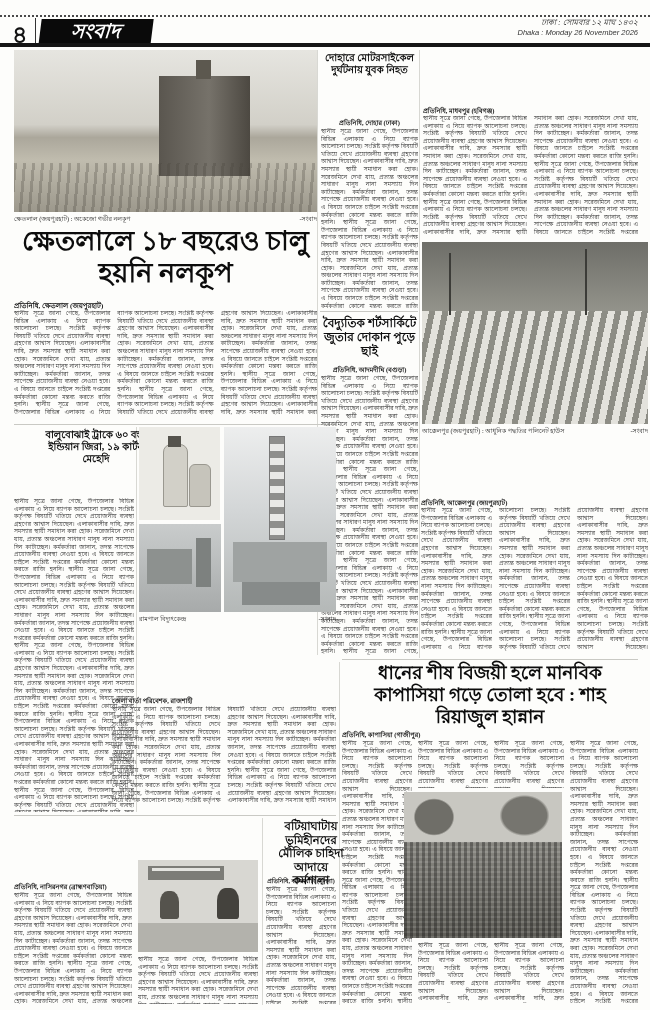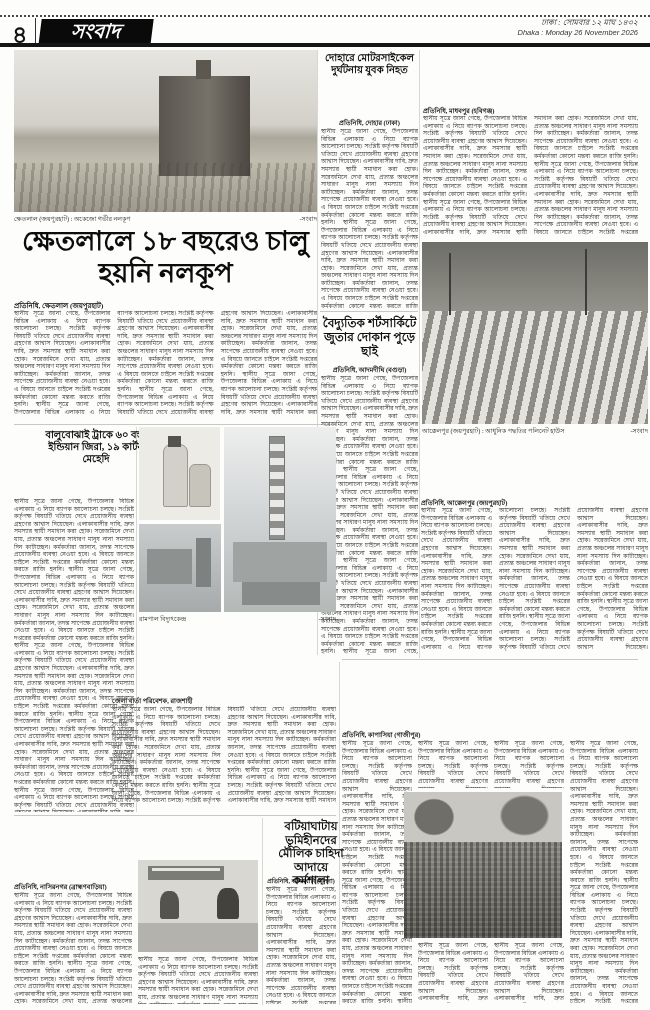--- a/index.html
+++ b/index.html
@@ -109,20 +109,21 @@
     <div class="abs" style="left:70%;top:16%;width:18%;height:56%;background:#7d817f;"></div>
   </div>
   <div class="caption abs" style="left:139px;top:614px;width:197px;">
     <span>রামপাল বিদ্যুৎকেন্দ্র</span>
     <span>-সংবাদ</span>
   </div>
 
   <div class="byline abs" style="left:112px;top:696px;width:130px;font-size:6.5px;">জেলা বার্তা পরিবেশক, রাজশাহী</div>
   <div class="body-txt cols2 abs" style="left:112px;top:706px;width:224px;height:106px;">স্থানীয় সূত্রে জানা গেছে, উপজেলার বিভিন্ন এলাকায় এ নিয়ে ব্যাপক আলোচনা চলছে। সংশ্লিষ্ট কর্তৃপক্ষ বিষয়টি খতিয়ে দেখে প্রয়োজনীয় ব্যবস্থা গ্রহণের আশ্বাস দিয়েছেন। এলাকাবাসীর দাবি, দ্রুত সমস্যার স্থায়ী সমাধান করা হোক। সরেজমিনে দেখা যায়, প্রত্যন্ত অঞ্চলের সাধারণ মানুষ নানা সমস্যায় দিন কাটাচ্ছেন। কর্মকর্তারা জানান, তদন্ত সাপেক্ষে প্রয়োজনীয় ব্যবস্থা নেওয়া হবে। এ বিষয়ে জানতে চাইলে সংশ্লিষ্ট দপ্তরের কর্মকর্তারা কোনো মন্তব্য করতে রাজি হননি। স্থানীয় সূত্রে জানা গেছে, উপজেলার বিভিন্ন এলাকায় এ নিয়ে ব্যাপক আলোচনা চলছে। সংশ্লিষ্ট কর্তৃপক্ষ বিষয়টি খতিয়ে দেখে প্রয়োজনীয় ব্যবস্থা গ্রহণের আশ্বাস দিয়েছেন। এলাকাবাসীর দাবি, দ্রুত সমস্যার স্থায়ী সমাধান করা হোক। সরেজমিনে দেখা যায়, প্রত্যন্ত অঞ্চলের সাধারণ মানুষ নানা সমস্যায় দিন কাটাচ্ছেন। কর্মকর্তারা জানান, তদন্ত সাপেক্ষে প্রয়োজনীয় ব্যবস্থা নেওয়া হবে। এ বিষয়ে জানতে চাইলে সংশ্লিষ্ট দপ্তরের কর্মকর্তারা কোনো মন্তব্য করতে রাজি হননি। স্থানীয় সূত্রে জানা গেছে, উপজেলার বিভিন্ন এলাকায় এ নিয়ে ব্যাপক আলোচনা চলছে। সংশ্লিষ্ট কর্তৃপক্ষ বিষয়টি খতিয়ে দেখে প্রয়োজনীয় ব্যবস্থা গ্রহণের আশ্বাস দিয়েছেন। এলাকাবাসীর দাবি, দ্রুত সমস্যার স্থায়ী সমাধান করা হোক। সরেজমিনে দেখা যায়, প্রত্যন্ত অঞ্চলের সাধারণ মানুষ নানা সমস্যায় দিন কাটাচ্ছেন। কর্মকর্তারা জানান, তদন্ত সাপেক্ষে প্রয়োজনীয় ব্যবস্থা নেওয়া হবে। এ বিষয়ে জানতে চাইলে সংশ্লিষ্ট দপ্তরের কর্মকর্তারা কোনো মন্তব্য করতে রাজি হননি। স্থানীয় সূত্রে জানা গেছে, উপজেলার বিভিন্ন এলাকায় এ নিয়ে ব্যাপক আলোচনা চলছে। সংশ্লিষ্ট কর্তৃপক্ষ বিষয়টি খতিয়ে দেখে প্রয়োজনীয় ব্যবস্থা গ্রহণের আশ্বাস দিয়েছেন। এলাকাবাসীর দাবি, দ্রুত সমস্যার স্থায়ী সমাধান করা হোক। সরেজমিনে দেখা যায়, প্রত্যন্ত অঞ্চলের সাধারণ মানুষ নানা সমস্যায় দিন কাটাচ্ছেন। কর্মকর্তারা জানান, তদন্ত সাপেক্ষে প্রয়োজনীয় ব্যবস্থা নেওয়া হবে। এ বিষয়ে জানতে চাইলে সংশ্লিষ্ট দপ্তরের কর্মকর্তারা কোনো মন্তব্য করতে রাজি হননি। স্থানীয় সূত্রে জানা গেছে, উপজেলার বিভিন্ন এলাকায় এ নিয়ে ব্যাপক আলোচনা চলছে। সংশ্লিষ্ট কর্তৃপক্ষ বিষয়টি খতিয়ে দেখে প্রয়োজনীয় ব্যবস্থা গ্রহণের আশ্বাস দিয়েছেন। এলাকাবাসীর দাবি, দ্রুত সমস্যার স্থায়ী সমাধান করা হোক। সরেজমিনে দেখা যায়, প্রত্যন্ত অঞ্চলের সাধারণ মানুষ নানা সমস্যায় দিন কাটাচ্ছেন। কর্মকর্তারা জানান, তদন্ত সাপেক্ষে প্রয়োজনীয় ব্যবস্থা নেওয়া হবে। এ বিষয়ে জানতে চাইলে সংশ্লিষ্ট দপ্তরের কর্মকর্তারা কোনো মন্তব্য করতে রাজি হননি। স্থানীয় সূত্রে জানা গেছে, উপজেলার বিভিন্ন এলাকায় এ নিয়ে ব্যাপক আলোচনা চলছে। সংশ্লিষ্ট কর্তৃপক্ষ বিষয়টি খতিয়ে দেখে প্রয়োজনীয় ব্যবস্থা গ্রহণের আশ্বাস দিয়েছেন। এলাকাবাসীর দাবি, দ্রুত সমস্যার স্থায়ী সমাধান করা হোক। সরেজমিনে দেখা যায়, প্রত্যন্ত অঞ্চলের সাধারণ মানুষ নানা সমস্যায় দিন কাটাচ্ছেন। কর্মকর্তারা জানান, তদন্ত সাপেক্ষে প্রয়োজনীয় ব্যবস্থা নেওয়া হবে। এ বিষয়ে জানতে চাইলে সংশ্লিষ্ট দপ্তরের কর্মকর্তারা কোনো মন্তব্য করতে রাজি হননি। স্থানীয় সূত্রে জানা গেছে, উপজেলার বিভিন্ন এলাকায় এ নিয়ে ব্যাপক আলোচনা চলছে। সংশ্লিষ্ট কর্তৃপক্ষ বিষয়টি খতিয়ে দেখে প্রয়োজনীয় ব্যবস্থা গ্রহণের আশ্বাস দিয়েছেন। এলাকাবাসীর দাবি, দ্রুত সমস্যার স্থায়ী সমাধান করা হোক। সরেজমিনে দেখা যায়, প্রত্যন্ত অঞ্চলের সাধারণ মানুষ নানা সমস্যায় দিন কাটাচ্ছেন। কর্মকর্তারা জানান, তদন্ত সাপেক্ষে প্রয়োজনীয় ব্যবস্থা নেওয়া হবে। এ বিষয়ে জানতে চাইলে সংশ্লিষ্ট দপ্তরের কর্মকর্তারা কোনো মন্তব্য করতে রাজি হননি। স্থানীয় সূত্রে জানা গেছে, উপজেলার বিভিন্ন এলাকায় এ নিয়ে ব্যাপক আলোচনা চলছে। সংশ্লিষ্ট কর্তৃপক্ষ বিষয়টি খতিয়ে দেখে প্রয়োজনীয় ব্যবস্থা গ্রহণের আশ্বাস দিয়েছেন। এলাকাবাসীর দাবি, দ্রুত সমস্যার স্থায়ী সমাধান করা হোক। সরেজমিনে দেখা যায়, প্রত্যন্ত অঞ্চলের সাধারণ মানুষ নানা সমস্যায় দিন কাটাচ্ছেন। কর্মকর্তারা জানান, তদন্ত সাপেক্ষে প্রয়োজনীয় ব্যবস্থা নেওয়া হবে। এ বিষয়ে জানতে চাইলে সংশ্লিষ্ট দপ্তরের কর্মকর্তারা কোনো মন্তব্য করতে রাজি হননি। স্থানীয় সূত্রে জানা গেছে, উপজেলার বিভিন্ন এলাকায় এ নিয়ে ব্যাপক আলোচনা চলছে। সংশ্লিষ্ট কর্তৃপক্ষ বিষয়টি খতিয়ে দেখে প্রয়োজনীয় ব্যবস্থা গ্রহণের আশ্বাস দিয়েছেন। এলাকাবাসীর দাবি, দ্রুত সমস্যার স্থায়ী সমাধান করা হোক। সরেজমিনে দেখা যায়, প্রত্যন্ত অঞ্চলের সাধারণ মানুষ নানা সমস্যায় দিন কাটাচ্ছেন। কর্মকর্তারা জানান, তদন্ত সাপেক্ষে প্রয়োজনীয় ব্যবস্থা নেওয়া হবে। এ বিষয়ে জানতে চাইলে সংশ্লিষ্ট দপ্তরের কর্মকর্তারা কোনো মন্তব্য করতে রাজি হননি। স্থানীয় সূত্রে জানা গেছে, উপজেলার বিভিন্ন এলাকায় এ নিয়ে ব্যাপক আলোচনা চলছে। সংশ্লিষ্ট কর্তৃপক্ষ বিষয়টি খতিয়ে দেখে প্রয়োজনীয় ব্যবস্থা গ্রহণের আশ্বাস দিয়েছেন। এলাকাবাসীর দাবি, দ্রুত সমস্যার স্থায়ী সমাধান করা হোক। সরেজমিনে দেখা যায়, প্রত্যন্ত অঞ্চলের সাধারণ মানুষ নানা সমস্যায় দিন কাটাচ্ছেন। কর্মকর্তারা জানান, তদন্ত সাপেক্ষে প্রয়োজনীয় ব্যবস্থা নেওয়া হবে। এ বিষয়ে জানতে চাইলে সংশ্লিষ্ট দপ্তরের কর্মকর্তারা কোনো মন্তব্য করতে রাজি হননি। </div>
 
+  <div class="hl abs" style="left:342px;top:663px;width:296px;font-size:18.5px;">ধানের শীষ বিজয়ী হলে মানবিক কাপাসিয়া গড়ে তোলা হবে : শাহ রিয়াজুল হান্নান</div>
   <div class="byline abs" style="left:342px;top:730px;width:130px;font-size:6.5px;">প্রতিনিধি, কাপাসিয়া (গাজীপুর)</div>
   <div class="body-txt abs" style="left:342px;top:740px;width:70px;height:263px;">স্থানীয় সূত্রে জানা গেছে, উপজেলার বিভিন্ন এলাকায় এ নিয়ে ব্যাপক আলোচনা চলছে। সংশ্লিষ্ট কর্তৃপক্ষ বিষয়টি খতিয়ে দেখে প্রয়োজনীয় ব্যবস্থা গ্রহণের আশ্বাস দিয়েছেন। এলাকাবাসীর দাবি, দ্রুত সমস্যার স্থায়ী সমাধান করা হোক। সরেজমিনে দেখা যায়, প্রত্যন্ত অঞ্চলের সাধারণ মানুষ নানা সমস্যায় দিন কাটাচ্ছেন। কর্মকর্তারা জানান, তদন্ত সাপেক্ষে প্রয়োজনীয় ব্যবস্থা নেওয়া হবে। এ বিষয়ে জানতে চাইলে সংশ্লিষ্ট দপ্তরের কর্মকর্তারা কোনো মন্তব্য করতে রাজি হননি। স্থানীয় সূত্রে জানা গেছে, উপজেলার বিভিন্ন এলাকায় এ নিয়ে ব্যাপক আলোচনা চলছে। সংশ্লিষ্ট কর্তৃপক্ষ বিষয়টি খতিয়ে দেখে প্রয়োজনীয় ব্যবস্থা গ্রহণের আশ্বাস দিয়েছেন। এলাকাবাসীর দাবি, দ্রুত সমস্যার স্থায়ী সমাধান করা হোক। সরেজমিনে দেখা যায়, প্রত্যন্ত অঞ্চলের সাধারণ মানুষ নানা সমস্যায় দিন কাটাচ্ছেন। কর্মকর্তারা জানান, তদন্ত সাপেক্ষে প্রয়োজনীয় ব্যবস্থা নেওয়া হবে। এ বিষয়ে জানতে চাইলে সংশ্লিষ্ট দপ্তরের কর্মকর্তারা কোনো মন্তব্য করতে রাজি হননি। স্থানীয় সূত্রে জানা গেছে, উপজেলার বিভিন্ন এলাকায় এ নিয়ে ব্যাপক আলোচনা চলছে। সংশ্লিষ্ট কর্তৃপক্ষ বিষয়টি খতিয়ে দেখে প্রয়োজনীয় ব্যবস্থা গ্রহণের আশ্বাস দিয়েছেন। এলাকাবাসীর দাবি, দ্রুত সমস্যার স্থায়ী সমাধান করা হোক। সরেজমিনে দেখা যায়, প্রত্যন্ত অঞ্চলের সাধারণ মানুষ নানা সমস্যায় দিন কাটাচ্ছেন। কর্মকর্তারা জানান, তদন্ত সাপেক্ষে প্রয়োজনীয় ব্যবস্থা নেওয়া হবে। এ বিষয়ে জানতে চাইলে সংশ্লিষ্ট দপ্তরের কর্মকর্তারা কোনো মন্তব্য করতে রাজি হননি। স্থানীয় সূত্রে জানা গেছে, উপজেলার বিভিন্ন এলাকায় এ নিয়ে ব্যাপক আলোচনা চলছে। সংশ্লিষ্ট কর্তৃপক্ষ বিষয়টি খতিয়ে দেখে প্রয়োজনীয় ব্যবস্থা গ্রহণের আশ্বাস দিয়েছেন। এলাকাবাসীর দাবি, দ্রুত সমস্যার স্থায়ী সমাধান করা হোক। সরেজমিনে দেখা যায়, প্রত্যন্ত অঞ্চলের সাধারণ মানুষ নানা সমস্যায় দিন কাটাচ্ছেন। কর্মকর্তারা জানান, তদন্ত সাপেক্ষে প্রয়োজনীয় ব্যবস্থা নেওয়া হবে। এ বিষয়ে জানতে চাইলে সংশ্লিষ্ট দপ্তরের কর্মকর্তারা কোনো মন্তব্য করতে রাজি হননি। স্থানীয় সূত্রে জানা গেছে, উপজেলার বিভিন্ন এলাকায় এ নিয়ে ব্যাপক আলোচনা চলছে। সংশ্লিষ্ট কর্তৃপক্ষ বিষয়টি খতিয়ে দেখে প্রয়োজনীয় ব্যবস্থা গ্রহণের আশ্বাস দিয়েছেন। এলাকাবাসীর দাবি, দ্রুত সমস্যার স্থায়ী সমাধান করা হোক। সরেজমিনে দেখা যায়, প্রত্যন্ত অঞ্চলের সাধারণ মানুষ নানা সমস্যায় দিন কাটাচ্ছেন। কর্মকর্তারা জানান, তদন্ত সাপেক্ষে প্রয়োজনীয় ব্যবস্থা নেওয়া হবে। এ বিষয়ে জানতে চাইলে সংশ্লিষ্ট দপ্তরের কর্মকর্তারা কোনো মন্তব্য করতে রাজি হননি। স্থানীয় সূত্রে জানা গেছে, উপজেলার বিভিন্ন এলাকায় এ নিয়ে ব্যাপক আলোচনা চলছে। সংশ্লিষ্ট কর্তৃপক্ষ বিষয়টি খতিয়ে দেখে প্রয়োজনীয় ব্যবস্থা গ্রহণের আশ্বাস দিয়েছেন। এলাকাবাসীর দাবি, দ্রুত সমস্যার স্থায়ী সমাধান করা হোক। সরেজমিনে দেখা যায়, প্রত্যন্ত অঞ্চলের সাধারণ মানুষ নানা সমস্যায় দিন কাটাচ্ছেন। কর্মকর্তারা জানান, তদন্ত সাপেক্ষে প্রয়োজনীয় ব্যবস্থা নেওয়া হবে। এ বিষয়ে জানতে চাইলে সংশ্লিষ্ট দপ্তরের কর্মকর্তারা কোনো মন্তব্য করতে রাজি হননি। স্থানীয় সূত্রে জানা গেছে, উপজেলার বিভিন্ন এলাকায় এ নিয়ে ব্যাপক আলোচনা চলছে। সংশ্লিষ্ট কর্তৃপক্ষ বিষয়টি খতিয়ে দেখে প্রয়োজনীয় ব্যবস্থা গ্রহণের আশ্বাস দিয়েছেন। এলাকাবাসীর দাবি, দ্রুত সমস্যার স্থায়ী সমাধান করা হোক। সরেজমিনে দেখা যায়, প্রত্যন্ত অঞ্চলের সাধারণ মানুষ নানা সমস্যায় দিন কাটাচ্ছেন। কর্মকর্তারা জানান, তদন্ত সাপেক্ষে প্রয়োজনীয় ব্যবস্থা নেওয়া হবে। এ বিষয়ে জানতে চাইলে সংশ্লিষ্ট দপ্তরের কর্মকর্তারা কোনো মন্তব্য করতে রাজি হননি। স্থানীয় সূত্রে জানা গেছে, উপজেলার বিভিন্ন এলাকায় এ নিয়ে ব্যাপক আলোচনা চলছে। সংশ্লিষ্ট কর্তৃপক্ষ বিষয়টি খতিয়ে দেখে প্রয়োজনীয় ব্যবস্থা গ্রহণের আশ্বাস দিয়েছেন। এলাকাবাসীর দাবি, দ্রুত সমস্যার স্থায়ী সমাধান করা হোক। সরেজমিনে দেখা যায়, প্রত্যন্ত অঞ্চলের সাধারণ মানুষ নানা সমস্যায় দিন কাটাচ্ছেন। কর্মকর্তারা জানান, তদন্ত সাপেক্ষে প্রয়োজনীয় ব্যবস্থা নেওয়া হবে। এ বিষয়ে জানতে চাইলে সংশ্লিষ্ট দপ্তরের কর্মকর্তারা কোনো মন্তব্য করতে রাজি হননি। স্থানীয় সূত্রে জানা গেছে, উপজেলার বিভিন্ন এলাকায় এ নিয়ে ব্যাপক আলোচনা চলছে। সংশ্লিষ্ট কর্তৃপক্ষ বিষয়টি খতিয়ে দেখে প্রয়োজনীয় ব্যবস্থা গ্রহণের আশ্বাস দিয়েছেন। এলাকাবাসীর দাবি, দ্রুত সমস্যার স্থায়ী সমাধান করা হোক। সরেজমিনে দেখা যায়, প্রত্যন্ত অঞ্চলের সাধারণ মানুষ নানা সমস্যায় দিন কাটাচ্ছেন। কর্মকর্তারা জানান, তদন্ত সাপেক্ষে প্রয়োজনীয় ব্যবস্থা নেওয়া হবে। এ বিষয়ে জানতে চাইলে সংশ্লিষ্ট দপ্তরের কর্মকর্তারা কোনো মন্তব্য করতে রাজি হননি। স্থানীয় সূত্রে জানা গেছে, উপজেলার বিভিন্ন এলাকায় এ নিয়ে ব্যাপক আলোচনা চলছে। সংশ্লিষ্ট কর্তৃপক্ষ বিষয়টি খতিয়ে দেখে প্রয়োজনীয় ব্যবস্থা গ্রহণের আশ্বাস দিয়েছেন। এলাকাবাসীর দাবি, দ্রুত সমস্যার স্থায়ী সমাধান করা হোক। সরেজমিনে দেখা যায়, প্রত্যন্ত অঞ্চলের সাধারণ মানুষ নানা সমস্যায় দিন কাটাচ্ছেন। কর্মকর্তারা জানান, তদন্ত সাপেক্ষে প্রয়োজনীয় ব্যবস্থা নেওয়া হবে। এ বিষয়ে জানতে চাইলে সংশ্লিষ্ট দপ্তরের কর্মকর্তারা কোনো মন্তব্য করতে রাজি হননি। </div>
   <div class="body-txt abs" style="left:418px;top:740px;width:70px;height:48px;">স্থানীয় সূত্রে জানা গেছে, উপজেলার বিভিন্ন এলাকায় এ নিয়ে ব্যাপক আলোচনা চলছে। সংশ্লিষ্ট কর্তৃপক্ষ বিষয়টি খতিয়ে দেখে প্রয়োজনীয় ব্যবস্থা গ্রহণের আশ্বাস দিয়েছেন। এলাকাবাসীর দাবি, দ্রুত সমস্যার স্থায়ী সমাধান করা হোক। সরেজমিনে দেখা যায়, প্রত্যন্ত অঞ্চলের সাধারণ মানুষ নানা সমস্যায় দিন কাটাচ্ছেন। কর্মকর্তারা জানান, তদন্ত সাপেক্ষে প্রয়োজনীয় ব্যবস্থা নেওয়া হবে। এ বিষয়ে জানতে চাইলে সংশ্লিষ্ট দপ্তরের কর্মকর্তারা কোনো মন্তব্য করতে রাজি হননি। স্থানীয় সূত্রে জানা গেছে, উপজেলার বিভিন্ন এলাকায় এ নিয়ে ব্যাপক আলোচনা চলছে। সংশ্লিষ্ট কর্তৃপক্ষ বিষয়টি খতিয়ে দেখে প্রয়োজনীয় ব্যবস্থা গ্রহণের আশ্বাস দিয়েছেন। এলাকাবাসীর দাবি, দ্রুত সমস্যার স্থায়ী সমাধান করা হোক। সরেজমিনে দেখা যায়, প্রত্যন্ত অঞ্চলের সাধারণ মানুষ নানা সমস্যায় দিন কাটাচ্ছেন। কর্মকর্তারা জানান, তদন্ত সাপেক্ষে প্রয়োজনীয় ব্যবস্থা নেওয়া হবে। এ বিষয়ে জানতে চাইলে সংশ্লিষ্ট দপ্তরের কর্মকর্তারা কোনো মন্তব্য করতে রাজি হননি। স্থানীয় সূত্রে জানা গেছে, উপজেলার বিভিন্ন এলাকায় এ নিয়ে ব্যাপক আলোচনা চলছে। সংশ্লিষ্ট কর্তৃপক্ষ বিষয়টি খতিয়ে দেখে প্রয়োজনীয় ব্যবস্থা গ্রহণের আশ্বাস দিয়েছেন। এলাকাবাসীর দাবি, দ্রুত সমস্যার স্থায়ী সমাধান করা হোক। সরেজমিনে দেখা যায়, প্রত্যন্ত অঞ্চলের সাধারণ মানুষ নানা সমস্যায় দিন কাটাচ্ছেন। কর্মকর্তারা জানান, তদন্ত সাপেক্ষে প্রয়োজনীয় ব্যবস্থা নেওয়া হবে। এ বিষয়ে জানতে চাইলে সংশ্লিষ্ট দপ্তরের কর্মকর্তারা কোনো মন্তব্য করতে রাজি হননি। স্থানীয় সূত্রে জানা গেছে, উপজেলার বিভিন্ন এলাকায় এ নিয়ে ব্যাপক আলোচনা চলছে। সংশ্লিষ্ট কর্তৃপক্ষ বিষয়টি খতিয়ে দেখে প্রয়োজনীয় ব্যবস্থা গ্রহণের আশ্বাস দিয়েছেন। এলাকাবাসীর দাবি, দ্রুত সমস্যার স্থায়ী সমাধান করা হোক। সরেজমিনে দেখা যায়, প্রত্যন্ত অঞ্চলের সাধারণ মানুষ নানা সমস্যায় দিন কাটাচ্ছেন। কর্মকর্তারা জানান, তদন্ত সাপেক্ষে প্রয়োজনীয় ব্যবস্থা নেওয়া হবে। এ বিষয়ে জানতে চাইলে সংশ্লিষ্ট দপ্তরের কর্মকর্তারা কোনো মন্তব্য করতে রাজি হননি। স্থানীয় সূত্রে জানা গেছে, উপজেলার বিভিন্ন এলাকায় এ নিয়ে ব্যাপক আলোচনা চলছে। সংশ্লিষ্ট কর্তৃপক্ষ বিষয়টি খতিয়ে দেখে প্রয়োজনীয় ব্যবস্থা গ্রহণের আশ্বাস দিয়েছেন। এলাকাবাসীর দাবি, দ্রুত সমস্যার স্থায়ী সমাধান করা হোক। সরেজমিনে দেখা যায়, প্রত্যন্ত অঞ্চলের সাধারণ মানুষ নানা সমস্যায় দিন কাটাচ্ছেন। কর্মকর্তারা জানান, তদন্ত সাপেক্ষে প্রয়োজনীয় ব্যবস্থা নেওয়া হবে। এ বিষয়ে জানতে চাইলে সংশ্লিষ্ট দপ্তরের কর্মকর্তারা কোনো মন্তব্য করতে রাজি হননি। স্থানীয় সূত্রে জানা গেছে, উপজেলার বিভিন্ন এলাকায় এ নিয়ে ব্যাপক আলোচনা চলছে। সংশ্লিষ্ট কর্তৃপক্ষ বিষয়টি খতিয়ে দেখে প্রয়োজনীয় ব্যবস্থা গ্রহণের আশ্বাস দিয়েছেন। এলাকাবাসীর দাবি, দ্রুত সমস্যার স্থায়ী সমাধান করা হোক। সরেজমিনে দেখা যায়, প্রত্যন্ত অঞ্চলের সাধারণ মানুষ নানা সমস্যায় দিন কাটাচ্ছেন। কর্মকর্তারা জানান, তদন্ত সাপেক্ষে প্রয়োজনীয় ব্যবস্থা নেওয়া হবে। এ বিষয়ে জানতে চাইলে সংশ্লিষ্ট দপ্তরের কর্মকর্তারা কোনো মন্তব্য করতে রাজি হননি। স্থানীয় সূত্রে জানা গেছে, উপজেলার বিভিন্ন এলাকায় এ নিয়ে ব্যাপক আলোচনা চলছে। সংশ্লিষ্ট কর্তৃপক্ষ বিষয়টি খতিয়ে দেখে প্রয়োজনীয় ব্যবস্থা গ্রহণের আশ্বাস দিয়েছেন। এলাকাবাসীর দাবি, দ্রুত সমস্যার স্থায়ী সমাধান করা হোক। সরেজমিনে দেখা যায়, প্রত্যন্ত অঞ্চলের সাধারণ মানুষ নানা সমস্যায় দিন কাটাচ্ছেন। কর্মকর্তারা জানান, তদন্ত সাপেক্ষে প্রয়োজনীয় ব্যবস্থা নেওয়া হবে। এ বিষয়ে জানতে চাইলে সংশ্লিষ্ট দপ্তরের কর্মকর্তারা কোনো মন্তব্য করতে রাজি হননি। স্থানীয় সূত্রে জানা গেছে, উপজেলার বিভিন্ন এলাকায় এ নিয়ে ব্যাপক আলোচনা চলছে। সংশ্লিষ্ট কর্তৃপক্ষ বিষয়টি খতিয়ে দেখে প্রয়োজনীয় ব্যবস্থা গ্রহণের আশ্বাস দিয়েছেন। এলাকাবাসীর দাবি, দ্রুত সমস্যার স্থায়ী সমাধান করা হোক। সরেজমিনে দেখা যায়, প্রত্যন্ত অঞ্চলের সাধারণ মানুষ নানা সমস্যায় দিন কাটাচ্ছেন। কর্মকর্তারা জানান, তদন্ত সাপেক্ষে প্রয়োজনীয় ব্যবস্থা নেওয়া হবে। এ বিষয়ে জানতে চাইলে সংশ্লিষ্ট দপ্তরের কর্মকর্তারা কোনো মন্তব্য করতে রাজি হননি। স্থানীয় সূত্রে জানা গেছে, উপজেলার বিভিন্ন এলাকায় এ নিয়ে ব্যাপক আলোচনা চলছে। সংশ্লিষ্ট কর্তৃপক্ষ বিষয়টি খতিয়ে দেখে প্রয়োজনীয় ব্যবস্থা গ্রহণের আশ্বাস দিয়েছেন। এলাকাবাসীর দাবি, দ্রুত সমস্যার স্থায়ী সমাধান করা হোক। সরেজমিনে দেখা যায়, প্রত্যন্ত অঞ্চলের সাধারণ মানুষ নানা সমস্যায় দিন কাটাচ্ছেন। কর্মকর্তারা জানান, তদন্ত সাপেক্ষে প্রয়োজনীয় ব্যবস্থা নেওয়া হবে। এ বিষয়ে জানতে চাইলে সংশ্লিষ্ট দপ্তরের কর্মকর্তারা কোনো মন্তব্য করতে রাজি হননি। স্থানীয় সূত্রে জানা গেছে, উপজেলার বিভিন্ন এলাকায় এ নিয়ে ব্যাপক আলোচনা চলছে। সংশ্লিষ্ট কর্তৃপক্ষ বিষয়টি খতিয়ে দেখে প্রয়োজনীয় ব্যবস্থা গ্রহণের আশ্বাস দিয়েছেন। এলাকাবাসীর দাবি, দ্রুত সমস্যার স্থায়ী সমাধান করা হোক। সরেজমিনে দেখা যায়, প্রত্যন্ত অঞ্চলের সাধারণ মানুষ নানা সমস্যায় দিন কাটাচ্ছেন। কর্মকর্তারা জানান, তদন্ত সাপেক্ষে প্রয়োজনীয় ব্যবস্থা নেওয়া হবে। এ বিষয়ে জানতে চাইলে সংশ্লিষ্ট দপ্তরের কর্মকর্তারা কোনো মন্তব্য করতে রাজি হননি। </div>
   <div class="body-txt abs" style="left:494px;top:740px;width:70px;height:48px;">স্থানীয় সূত্রে জানা গেছে, উপজেলার বিভিন্ন এলাকায় এ নিয়ে ব্যাপক আলোচনা চলছে। সংশ্লিষ্ট কর্তৃপক্ষ বিষয়টি খতিয়ে দেখে প্রয়োজনীয় ব্যবস্থা গ্রহণের আশ্বাস দিয়েছেন। এলাকাবাসীর দাবি, দ্রুত সমস্যার স্থায়ী সমাধান করা হোক। সরেজমিনে দেখা যায়, প্রত্যন্ত অঞ্চলের সাধারণ মানুষ নানা সমস্যায় দিন কাটাচ্ছেন। কর্মকর্তারা জানান, তদন্ত সাপেক্ষে প্রয়োজনীয় ব্যবস্থা নেওয়া হবে। এ বিষয়ে জানতে চাইলে সংশ্লিষ্ট দপ্তরের কর্মকর্তারা কোনো মন্তব্য করতে রাজি হননি। স্থানীয় সূত্রে জানা গেছে, উপজেলার বিভিন্ন এলাকায় এ নিয়ে ব্যাপক আলোচনা চলছে। সংশ্লিষ্ট কর্তৃপক্ষ বিষয়টি খতিয়ে দেখে প্রয়োজনীয় ব্যবস্থা গ্রহণের আশ্বাস দিয়েছেন। এলাকাবাসীর দাবি, দ্রুত সমস্যার স্থায়ী সমাধান করা হোক। সরেজমিনে দেখা যায়, প্রত্যন্ত অঞ্চলের সাধারণ মানুষ নানা সমস্যায় দিন কাটাচ্ছেন। কর্মকর্তারা জানান, তদন্ত সাপেক্ষে প্রয়োজনীয় ব্যবস্থা নেওয়া হবে। এ বিষয়ে জানতে চাইলে সংশ্লিষ্ট দপ্তরের কর্মকর্তারা কোনো মন্তব্য করতে রাজি হননি। স্থানীয় সূত্রে জানা গেছে, উপজেলার বিভিন্ন এলাকায় এ নিয়ে ব্যাপক আলোচনা চলছে। সংশ্লিষ্ট কর্তৃপক্ষ বিষয়টি খতিয়ে দেখে প্রয়োজনীয় ব্যবস্থা গ্রহণের আশ্বাস দিয়েছেন। এলাকাবাসীর দাবি, দ্রুত সমস্যার স্থায়ী সমাধান করা হোক। সরেজমিনে দেখা যায়, প্রত্যন্ত অঞ্চলের সাধারণ মানুষ নানা সমস্যায় দিন কাটাচ্ছেন। কর্মকর্তারা জানান, তদন্ত সাপেক্ষে প্রয়োজনীয় ব্যবস্থা নেওয়া হবে। এ বিষয়ে জানতে চাইলে সংশ্লিষ্ট দপ্তরের কর্মকর্তারা কোনো মন্তব্য করতে রাজি হননি। স্থানীয় সূত্রে জানা গেছে, উপজেলার বিভিন্ন এলাকায় এ নিয়ে ব্যাপক আলোচনা চলছে। সংশ্লিষ্ট কর্তৃপক্ষ বিষয়টি খতিয়ে দেখে প্রয়োজনীয় ব্যবস্থা গ্রহণের আশ্বাস দিয়েছেন। এলাকাবাসীর দাবি, দ্রুত সমস্যার স্থায়ী সমাধান করা হোক। সরেজমিনে দেখা যায়, প্রত্যন্ত অঞ্চলের সাধারণ মানুষ নানা সমস্যায় দিন কাটাচ্ছেন। কর্মকর্তারা জানান, তদন্ত সাপেক্ষে প্রয়োজনীয় ব্যবস্থা নেওয়া হবে। এ বিষয়ে জানতে চাইলে সংশ্লিষ্ট দপ্তরের কর্মকর্তারা কোনো মন্তব্য করতে রাজি হননি। স্থানীয় সূত্রে জানা গেছে, উপজেলার বিভিন্ন এলাকায় এ নিয়ে ব্যাপক আলোচনা চলছে। সংশ্লিষ্ট কর্তৃপক্ষ বিষয়টি খতিয়ে দেখে প্রয়োজনীয় ব্যবস্থা গ্রহণের আশ্বাস দিয়েছেন। এলাকাবাসীর দাবি, দ্রুত সমস্যার স্থায়ী সমাধান করা হোক। সরেজমিনে দেখা যায়, প্রত্যন্ত অঞ্চলের সাধারণ মানুষ নানা সমস্যায় দিন কাটাচ্ছেন। কর্মকর্তারা জানান, তদন্ত সাপেক্ষে প্রয়োজনীয় ব্যবস্থা নেওয়া হবে। এ বিষয়ে জানতে চাইলে সংশ্লিষ্ট দপ্তরের কর্মকর্তারা কোনো মন্তব্য করতে রাজি হননি। স্থানীয় সূত্রে জানা গেছে, উপজেলার বিভিন্ন এলাকায় এ নিয়ে ব্যাপক আলোচনা চলছে। সংশ্লিষ্ট কর্তৃপক্ষ বিষয়টি খতিয়ে দেখে প্রয়োজনীয় ব্যবস্থা গ্রহণের আশ্বাস দিয়েছেন। এলাকাবাসীর দাবি, দ্রুত সমস্যার স্থায়ী সমাধান করা হোক। সরেজমিনে দেখা যায়, প্রত্যন্ত অঞ্চলের সাধারণ মানুষ নানা সমস্যায় দিন কাটাচ্ছেন। কর্মকর্তারা জানান, তদন্ত সাপেক্ষে প্রয়োজনীয় ব্যবস্থা নেওয়া হবে। এ বিষয়ে জানতে চাইলে সংশ্লিষ্ট দপ্তরের কর্মকর্তারা কোনো মন্তব্য করতে রাজি হননি। স্থানীয় সূত্রে জানা গেছে, উপজেলার বিভিন্ন এলাকায় এ নিয়ে ব্যাপক আলোচনা চলছে। সংশ্লিষ্ট কর্তৃপক্ষ বিষয়টি খতিয়ে দেখে প্রয়োজনীয় ব্যবস্থা গ্রহণের আশ্বাস দিয়েছেন। এলাকাবাসীর দাবি, দ্রুত সমস্যার স্থায়ী সমাধান করা হোক। সরেজমিনে দেখা যায়, প্রত্যন্ত অঞ্চলের সাধারণ মানুষ নানা সমস্যায় দিন কাটাচ্ছেন। কর্মকর্তারা জানান, তদন্ত সাপেক্ষে প্রয়োজনীয় ব্যবস্থা নেওয়া হবে। এ বিষয়ে জানতে চাইলে সংশ্লিষ্ট দপ্তরের কর্মকর্তারা কোনো মন্তব্য করতে রাজি হননি। স্থানীয় সূত্রে জানা গেছে, উপজেলার বিভিন্ন এলাকায় এ নিয়ে ব্যাপক আলোচনা চলছে। সংশ্লিষ্ট কর্তৃপক্ষ বিষয়টি খতিয়ে দেখে প্রয়োজনীয় ব্যবস্থা গ্রহণের আশ্বাস দিয়েছেন। এলাকাবাসীর দাবি, দ্রুত সমস্যার স্থায়ী সমাধান করা হোক। সরেজমিনে দেখা যায়, প্রত্যন্ত অঞ্চলের সাধারণ মানুষ নানা সমস্যায় দিন কাটাচ্ছেন। কর্মকর্তারা জানান, তদন্ত সাপেক্ষে প্রয়োজনীয় ব্যবস্থা নেওয়া হবে। এ বিষয়ে জানতে চাইলে সংশ্লিষ্ট দপ্তরের কর্মকর্তারা কোনো মন্তব্য করতে রাজি হননি। স্থানীয় সূত্রে জানা গেছে, উপজেলার বিভিন্ন এলাকায় এ নিয়ে ব্যাপক আলোচনা চলছে। সংশ্লিষ্ট কর্তৃপক্ষ বিষয়টি খতিয়ে দেখে প্রয়োজনীয় ব্যবস্থা গ্রহণের আশ্বাস দিয়েছেন। এলাকাবাসীর দাবি, দ্রুত সমস্যার স্থায়ী সমাধান করা হোক। সরেজমিনে দেখা যায়, প্রত্যন্ত অঞ্চলের সাধারণ মানুষ নানা সমস্যায় দিন কাটাচ্ছেন। কর্মকর্তারা জানান, তদন্ত সাপেক্ষে প্রয়োজনীয় ব্যবস্থা নেওয়া হবে। এ বিষয়ে জানতে চাইলে সংশ্লিষ্ট দপ্তরের কর্মকর্তারা কোনো মন্তব্য করতে রাজি হননি। স্থানীয় সূত্রে জানা গেছে, উপজেলার বিভিন্ন এলাকায় এ নিয়ে ব্যাপক আলোচনা চলছে। সংশ্লিষ্ট কর্তৃপক্ষ বিষয়টি খতিয়ে দেখে প্রয়োজনীয় ব্যবস্থা গ্রহণের আশ্বাস দিয়েছেন। এলাকাবাসীর দাবি, দ্রুত সমস্যার স্থায়ী সমাধান করা হোক। সরেজমিনে দেখা যায়, প্রত্যন্ত অঞ্চলের সাধারণ মানুষ নানা সমস্যায় দিন কাটাচ্ছেন। কর্মকর্তারা জানান, তদন্ত সাপেক্ষে প্রয়োজনীয় ব্যবস্থা নেওয়া হবে। এ বিষয়ে জানতে চাইলে সংশ্লিষ্ট দপ্তরের কর্মকর্তারা কোনো মন্তব্য করতে রাজি হননি। </div>
   <div class="body-txt abs" style="left:570px;top:740px;width:68px;height:263px;">স্থানীয় সূত্রে জানা গেছে, উপজেলার বিভিন্ন এলাকায় এ নিয়ে ব্যাপক আলোচনা চলছে। সংশ্লিষ্ট কর্তৃপক্ষ বিষয়টি খতিয়ে দেখে প্রয়োজনীয় ব্যবস্থা গ্রহণের আশ্বাস দিয়েছেন। এলাকাবাসীর দাবি, দ্রুত সমস্যার স্থায়ী সমাধান করা হোক। সরেজমিনে দেখা যায়, প্রত্যন্ত অঞ্চলের সাধারণ মানুষ নানা সমস্যায় দিন কাটাচ্ছেন। কর্মকর্তারা জানান, তদন্ত সাপেক্ষে প্রয়োজনীয় ব্যবস্থা নেওয়া হবে। এ বিষয়ে জানতে চাইলে সংশ্লিষ্ট দপ্তরের কর্মকর্তারা কোনো মন্তব্য করতে রাজি হননি। স্থানীয় সূত্রে জানা গেছে, উপজেলার বিভিন্ন এলাকায় এ নিয়ে ব্যাপক আলোচনা চলছে। সংশ্লিষ্ট কর্তৃপক্ষ বিষয়টি খতিয়ে দেখে প্রয়োজনীয় ব্যবস্থা গ্রহণের আশ্বাস দিয়েছেন। এলাকাবাসীর দাবি, দ্রুত সমস্যার স্থায়ী সমাধান করা হোক। সরেজমিনে দেখা যায়, প্রত্যন্ত অঞ্চলের সাধারণ মানুষ নানা সমস্যায় দিন কাটাচ্ছেন। কর্মকর্তারা জানান, তদন্ত সাপেক্ষে প্রয়োজনীয় ব্যবস্থা নেওয়া হবে। এ বিষয়ে জানতে চাইলে সংশ্লিষ্ট দপ্তরের কর্মকর্তারা কোনো মন্তব্য করতে রাজি হননি। স্থানীয় সূত্রে জানা গেছে, উপজেলার বিভিন্ন এলাকায় এ নিয়ে ব্যাপক আলোচনা চলছে। সংশ্লিষ্ট কর্তৃপক্ষ বিষয়টি খতিয়ে দেখে প্রয়োজনীয় ব্যবস্থা গ্রহণের আশ্বাস দিয়েছেন। এলাকাবাসীর দাবি, দ্রুত সমস্যার স্থায়ী সমাধান করা হোক। সরেজমিনে দেখা যায়, প্রত্যন্ত অঞ্চলের সাধারণ মানুষ নানা সমস্যায় দিন কাটাচ্ছেন। কর্মকর্তারা জানান, তদন্ত সাপেক্ষে প্রয়োজনীয় ব্যবস্থা নেওয়া হবে। এ বিষয়ে জানতে চাইলে সংশ্লিষ্ট দপ্তরের কর্মকর্তারা কোনো মন্তব্য করতে রাজি হননি। স্থানীয় সূত্রে জানা গেছে, উপজেলার বিভিন্ন এলাকায় এ নিয়ে ব্যাপক আলোচনা চলছে। সংশ্লিষ্ট কর্তৃপক্ষ বিষয়টি খতিয়ে দেখে প্রয়োজনীয় ব্যবস্থা গ্রহণের আশ্বাস দিয়েছেন। এলাকাবাসীর দাবি, দ্রুত সমস্যার স্থায়ী সমাধান করা হোক। সরেজমিনে দেখা যায়, প্রত্যন্ত অঞ্চলের সাধারণ মানুষ নানা সমস্যায় দিন কাটাচ্ছেন। কর্মকর্তারা জানান, তদন্ত সাপেক্ষে প্রয়োজনীয় ব্যবস্থা নেওয়া হবে। এ বিষয়ে জানতে চাইলে সংশ্লিষ্ট দপ্তরের কর্মকর্তারা কোনো মন্তব্য করতে রাজি হননি। স্থানীয় সূত্রে জানা গেছে, উপজেলার বিভিন্ন এলাকায় এ নিয়ে ব্যাপক আলোচনা চলছে। সংশ্লিষ্ট কর্তৃপক্ষ বিষয়টি খতিয়ে দেখে প্রয়োজনীয় ব্যবস্থা গ্রহণের আশ্বাস দিয়েছেন। এলাকাবাসীর দাবি, দ্রুত সমস্যার স্থায়ী সমাধান করা হোক। সরেজমিনে দেখা যায়, প্রত্যন্ত অঞ্চলের সাধারণ মানুষ নানা সমস্যায় দিন কাটাচ্ছেন। কর্মকর্তারা জানান, তদন্ত সাপেক্ষে প্রয়োজনীয় ব্যবস্থা নেওয়া হবে। এ বিষয়ে জানতে চাইলে সংশ্লিষ্ট দপ্তরের কর্মকর্তারা কোনো মন্তব্য করতে রাজি হননি। স্থানীয় সূত্রে জানা গেছে, উপজেলার বিভিন্ন এলাকায় এ নিয়ে ব্যাপক আলোচনা চলছে। সংশ্লিষ্ট কর্তৃপক্ষ বিষয়টি খতিয়ে দেখে প্রয়োজনীয় ব্যবস্থা গ্রহণের আশ্বাস দিয়েছেন। এলাকাবাসীর দাবি, দ্রুত সমস্যার স্থায়ী সমাধান করা হোক। সরেজমিনে দেখা যায়, প্রত্যন্ত অঞ্চলের সাধারণ মানুষ নানা সমস্যায় দিন কাটাচ্ছেন। কর্মকর্তারা জানান, তদন্ত সাপেক্ষে প্রয়োজনীয় ব্যবস্থা নেওয়া হবে। এ বিষয়ে জানতে চাইলে সংশ্লিষ্ট দপ্তরের কর্মকর্তারা কোনো মন্তব্য করতে রাজি হননি। স্থানীয় সূত্রে জানা গেছে, উপজেলার বিভিন্ন এলাকায় এ নিয়ে ব্যাপক আলোচনা চলছে। সংশ্লিষ্ট কর্তৃপক্ষ বিষয়টি খতিয়ে দেখে প্রয়োজনীয় ব্যবস্থা গ্রহণের আশ্বাস দিয়েছেন। এলাকাবাসীর দাবি, দ্রুত সমস্যার স্থায়ী সমাধান করা হোক। সরেজমিনে দেখা যায়, প্রত্যন্ত অঞ্চলের সাধারণ মানুষ নানা সমস্যায় দিন কাটাচ্ছেন। কর্মকর্তারা জানান, তদন্ত সাপেক্ষে প্রয়োজনীয় ব্যবস্থা নেওয়া হবে। এ বিষয়ে জানতে চাইলে সংশ্লিষ্ট দপ্তরের কর্মকর্তারা কোনো মন্তব্য করতে রাজি হননি। স্থানীয় সূত্রে জানা গেছে, উপজেলার বিভিন্ন এলাকায় এ নিয়ে ব্যাপক আলোচনা চলছে। সংশ্লিষ্ট কর্তৃপক্ষ বিষয়টি খতিয়ে দেখে প্রয়োজনীয় ব্যবস্থা গ্রহণের আশ্বাস দিয়েছেন। এলাকাবাসীর দাবি, দ্রুত সমস্যার স্থায়ী সমাধান করা হোক। সরেজমিনে দেখা যায়, প্রত্যন্ত অঞ্চলের সাধারণ মানুষ নানা সমস্যায় দিন কাটাচ্ছেন। কর্মকর্তারা জানান, তদন্ত সাপেক্ষে প্রয়োজনীয় ব্যবস্থা নেওয়া হবে। এ বিষয়ে জানতে চাইলে সংশ্লিষ্ট দপ্তরের কর্মকর্তারা কোনো মন্তব্য করতে রাজি হননি। স্থানীয় সূত্রে জানা গেছে, উপজেলার বিভিন্ন এলাকায় এ নিয়ে ব্যাপক আলোচনা চলছে। সংশ্লিষ্ট কর্তৃপক্ষ বিষয়টি খতিয়ে দেখে প্রয়োজনীয় ব্যবস্থা গ্রহণের আশ্বাস দিয়েছেন। এলাকাবাসীর দাবি, দ্রুত সমস্যার স্থায়ী সমাধান করা হোক। সরেজমিনে দেখা যায়, প্রত্যন্ত অঞ্চলের সাধারণ মানুষ নানা সমস্যায় দিন কাটাচ্ছেন। কর্মকর্তারা জানান, তদন্ত সাপেক্ষে প্রয়োজনীয় ব্যবস্থা নেওয়া হবে। এ বিষয়ে জানতে চাইলে সংশ্লিষ্ট দপ্তরের কর্মকর্তারা কোনো মন্তব্য করতে রাজি হননি। স্থানীয় সূত্রে জানা গেছে, উপজেলার বিভিন্ন এলাকায় এ নিয়ে ব্যাপক আলোচনা চলছে। সংশ্লিষ্ট কর্তৃপক্ষ বিষয়টি খতিয়ে দেখে প্রয়োজনীয় ব্যবস্থা গ্রহণের আশ্বাস দিয়েছেন। এলাকাবাসীর দাবি, দ্রুত সমস্যার স্থায়ী সমাধান করা হোক। সরেজমিনে দেখা যায়, প্রত্যন্ত অঞ্চলের সাধারণ মানুষ নানা সমস্যায় দিন কাটাচ্ছেন। কর্মকর্তারা জানান, তদন্ত সাপেক্ষে প্রয়োজনীয় ব্যবস্থা নেওয়া হবে। এ বিষয়ে জানতে চাইলে সংশ্লিষ্ট দপ্তরের কর্মকর্তারা কোনো মন্তব্য করতে রাজি হননি। </div>
   <div class="photo" style="left:404px;top:792px;width:158px;height:146px;">
     <div class="abs" style="left:0;top:0;width:100%;height:34%;background:#c8c7c1;"></div>
     <div class="abs" style="left:4%;top:2%;width:30%;height:30%;background:radial-gradient(ellipse at center,#6f6e68 0 55%,transparent 60%);"></div>
     <div class="abs" style="left:58%;top:0;width:36%;height:32%;background:radial-gradient(ellipse at center,#76756f 0 55%,transparent 62%);"></div>
     <div class="abs" style="left:0;top:34%;width:100%;height:66%;background:linear-gradient(180deg,#8a8983,#5f5e58);"></div>

